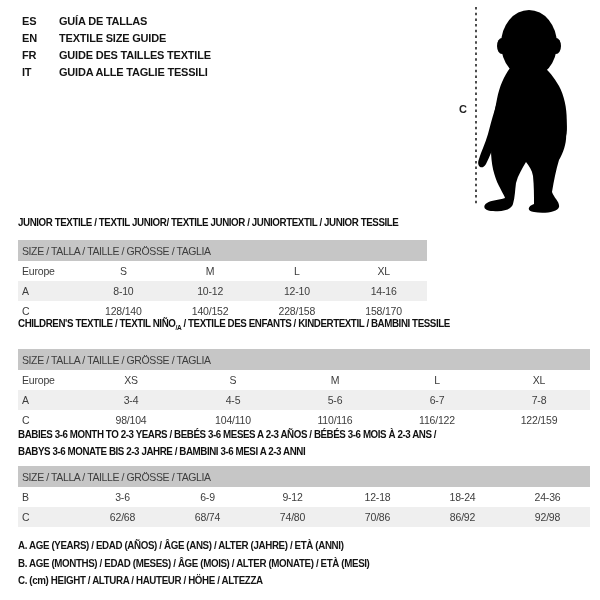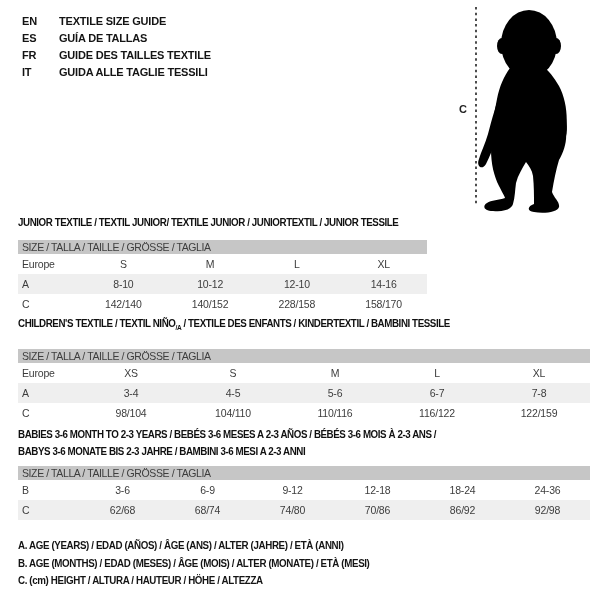--- a/index.html
+++ b/index.html
@@ -26,21 +26,21 @@
 
   
   .section { position:absolute; left:18px; }
   .sec-title { font-size:10.5px; font-weight:700; color:#101010;
                letter-spacing:-0.45px; white-space:nowrap;
                transform:scaleX(0.93); transform-origin:left top; line-height:13px; }
   .sec-title .subscript { font-size:7px; vertical-align:sub; }
   .sec-title.two-line { line-height:17px; }
 
   table { border-collapse:collapse; table-layout:fixed; width:100%; }
-  th.size-bar { background:#c6c6c6; height:14px; text-align:left;
+  th.size-bar { background:#c6c6c6; height:21px; text-align:left;
                 font-size:10.5px; font-weight:400; color:#3d3d3d;
                 letter-spacing:-0.4px; padding:0 0 0 4px; white-space:nowrap; }
   td { height:20px; font-size:10.5px; font-weight:400; color:#3d3d3d;
        text-align:center; letter-spacing:-0.2px; white-space:nowrap; }
   td.rowlabel { text-align:left; padding-left:4px; }
   tr.alt { background:#efefef; }
 
   #section-junior   { top:216px; width:409px; }
   #section-junior .sec-title   { margin-bottom:11px; }
   #section-children { top:317px; width:572px; }
@@ -52,26 +52,26 @@
   .footnotes { position:absolute; left:18px; top:537px; }
   .footnote { font-size:10.5px; font-weight:700; color:#141414;
               letter-spacing:-0.4px; line-height:17.5px; white-space:nowrap;
               transform:scaleX(0.93); transform-origin:left top; }
 </style>
 </head>
 <body>
 
 <div class="langs">
   <div class="lang-row">
+    <span class="lang-code">ES</span>
+    <span class="lang-label">GUÍA DE TALLAS</span>
+  </div>
+  <div class="lang-row">
     <span class="lang-code">EN</span>
     <span class="lang-label">TEXTILE SIZE GUIDE</span>
-  </div>
-  <div class="lang-row">
-    <span class="lang-code">ES</span>
-    <span class="lang-label">GUÍA DE TALLAS</span>
   </div>
   <div class="lang-row">
     <span class="lang-code">FR</span>
     <span class="lang-label">GUIDE DES TAILLES TEXTILE</span>
   </div>
   <div class="lang-row">
     <span class="lang-code">IT</span>
     <span class="lang-label">GUIDA ALLE TAGLIE TESSILI</span>
   </div>
 </div>
@@ -144,21 +144,21 @@
       </tr>
       <tr class="alt">
         <td class="rowlabel">A</td>
         <td>8-10</td>
         <td>10-12</td>
         <td>12-10</td>
         <td>14-16</td>
       </tr>
       <tr>
         <td class="rowlabel">C</td>
-        <td>142/140</td>
+        <td>128/140</td>
         <td>140/152</td>
         <td>228/158</td>
         <td>158/170</td>
       </tr>
     </tbody>
   </table>
 </div>
 
 <div class="section" id="section-children">
   <div class="sec-title"><span>CHILDREN'S TEXTILE / TEXTIL NIÑO</span><span class="subscript">/A</span><span> / TEXTILE DES ENFANTS / KINDERTEXTIL / BAMBINI TESSILE</span></div>

